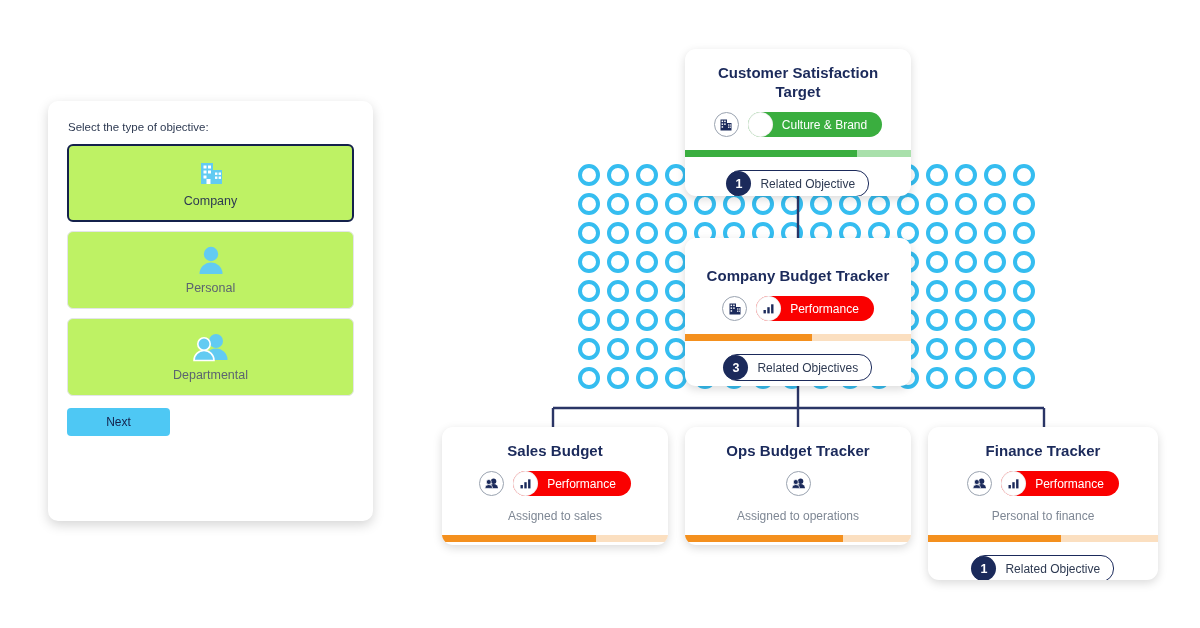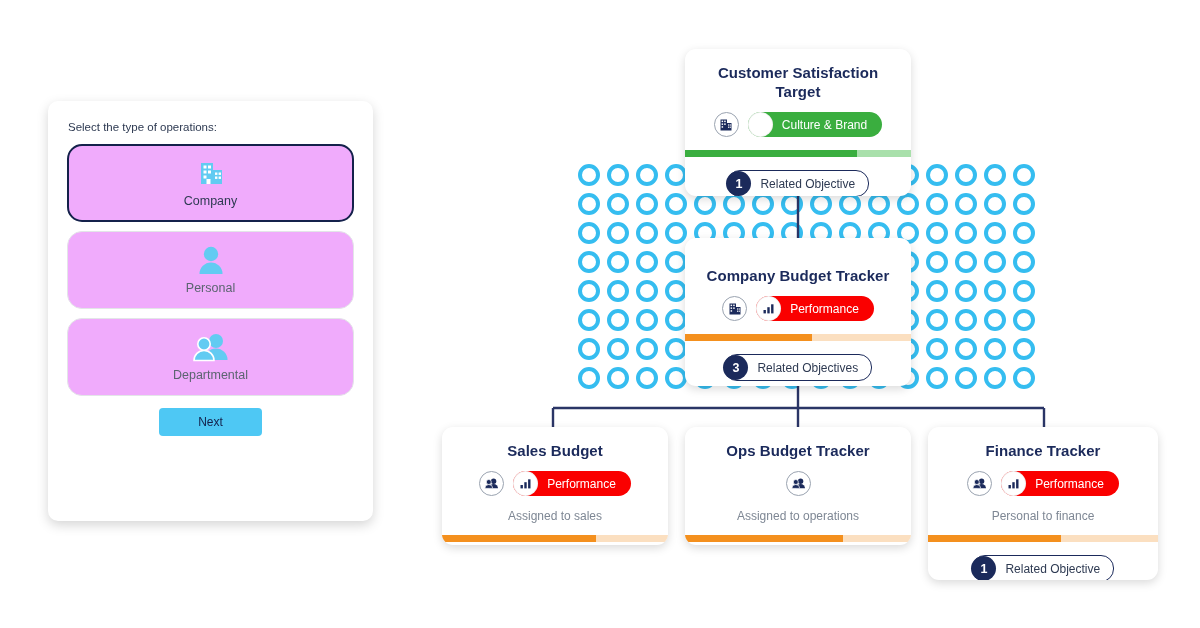--- a/index.html
+++ b/index.html
@@ -31,30 +31,30 @@
   .plus-icon{width:26px;height:26px;border-radius:50%;border:2.2px solid #14214b;
     position:relative;box-sizing:border-box;flex:0 0 auto;}
   .plus-icon:before,.plus-icon:after{content:"";position:absolute;background:#14214b;}
   .plus-icon:before{left:5px;right:5px;top:10.4px;height:2.4px;}
   .plus-icon:after{top:5px;bottom:5px;left:10.4px;width:2.4px;}
   .panel-title{font-size:15.5px;font-weight:bold;color:#14214b;letter-spacing:.1px;}
   .panel-body{padding:20px 19px 0 19px;}
   .panel-sub{font-size:11.5px;color:#2e3a52;margin:0 0 11px 1px;}
 
   .opt{
-    height:78px;border:1px solid #e3e5e8;border-radius:15px;background:#f0abfc;
+    height:78px;border:1px solid #e3e5e8;border-radius:6px;background:#bef264;
     display:flex;flex-direction:column;align-items:center;justify-content:center;
     margin-bottom:9px;cursor:pointer;box-sizing:border-box;
   }
   .opt.selected{border:2px solid #14214b;}
   .opt-label{font-size:12.5px;color:#5b6470;margin-top:6px;}
   .opt.selected .opt-label{color:#2e3a52;}
   .opt-icon{height:30px;display:flex;align-items:flex-end;}
 
-  .next-row{display:flex;justify-content:center;margin-top:12px;}
+  .next-row{display:flex;justify-content:flex-start;margin-top:12px;}
   .next-btn{
     width:103px;height:28px;background:#4ec8f4;border:none;border-radius:4px;
     color:#14214b;font-size:12px;font-family:inherit;cursor:pointer;
   }
 
   
   .card{
     position:absolute;background:#ffffff;border-radius:11px;
     box-shadow:0 3px 10px rgba(0,0,0,.15);overflow:hidden;z-index:5;
   }
@@ -254,21 +254,21 @@
   <svg class="tree">
     <path d="M798 196 L798 408" stroke="#2a3566" stroke-width="2.4" fill="none"></path>
     <path d="M553 408 L1044 408" stroke="#2a3566" stroke-width="2.4" fill="none"></path>
     <path d="M553 408 L553 428" stroke="#2a3566" stroke-width="2.4" fill="none"></path>
     <path d="M798 408 L798 428" stroke="#2a3566" stroke-width="2.4" fill="none"></path>
     <path d="M1044 408 L1044 428" stroke="#2a3566" stroke-width="2.4" fill="none"></path>
   </svg>
 
   <div class="panel">
     <div class="panel-body">
-      <div class="panel-sub">Select the type of operations:</div>
+      <div class="panel-sub">Select the type of objective:</div>
 
       <div class="opt selected">
         <span class="opt-icon">
           <svg width="30" height="30" viewBox="0 0 30 30">
             <rect x="5" y="5" width="12" height="21" fill="#62cbf2"></rect>
             <rect x="17" y="12" width="9" height="14" fill="#62cbf2"></rect>
             <rect x="7.5" y="7.5" width="3" height="3" fill="#fff"></rect>
             <rect x="12" y="7.5" width="3" height="3" fill="#fff"></rect>
             <rect x="7.5" y="12.5" width="3" height="3" fill="#fff"></rect>
             <rect x="12" y="12.5" width="3" height="3" fill="#fff"></rect>

